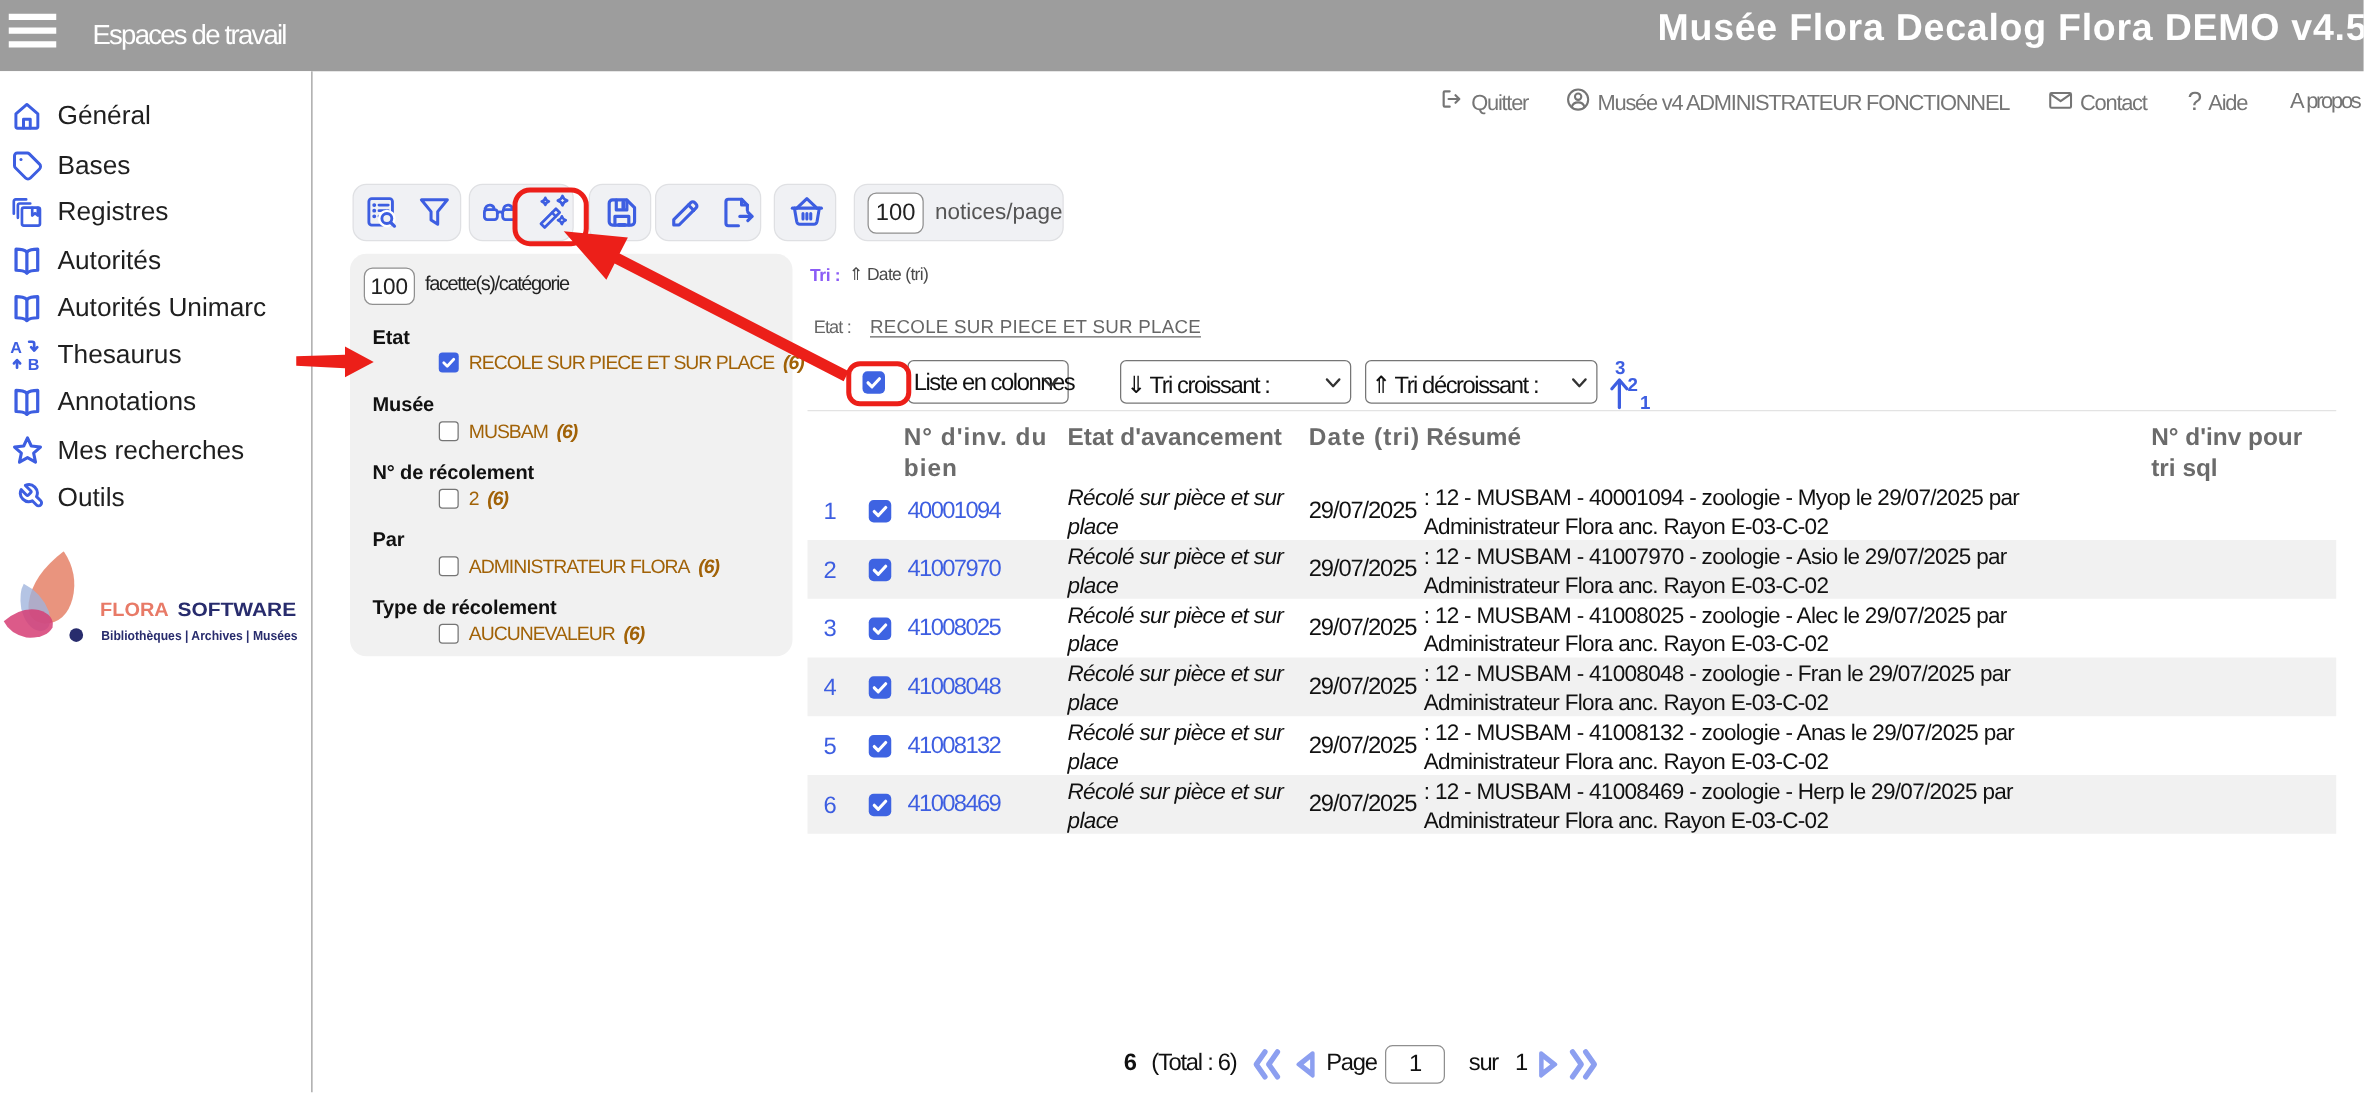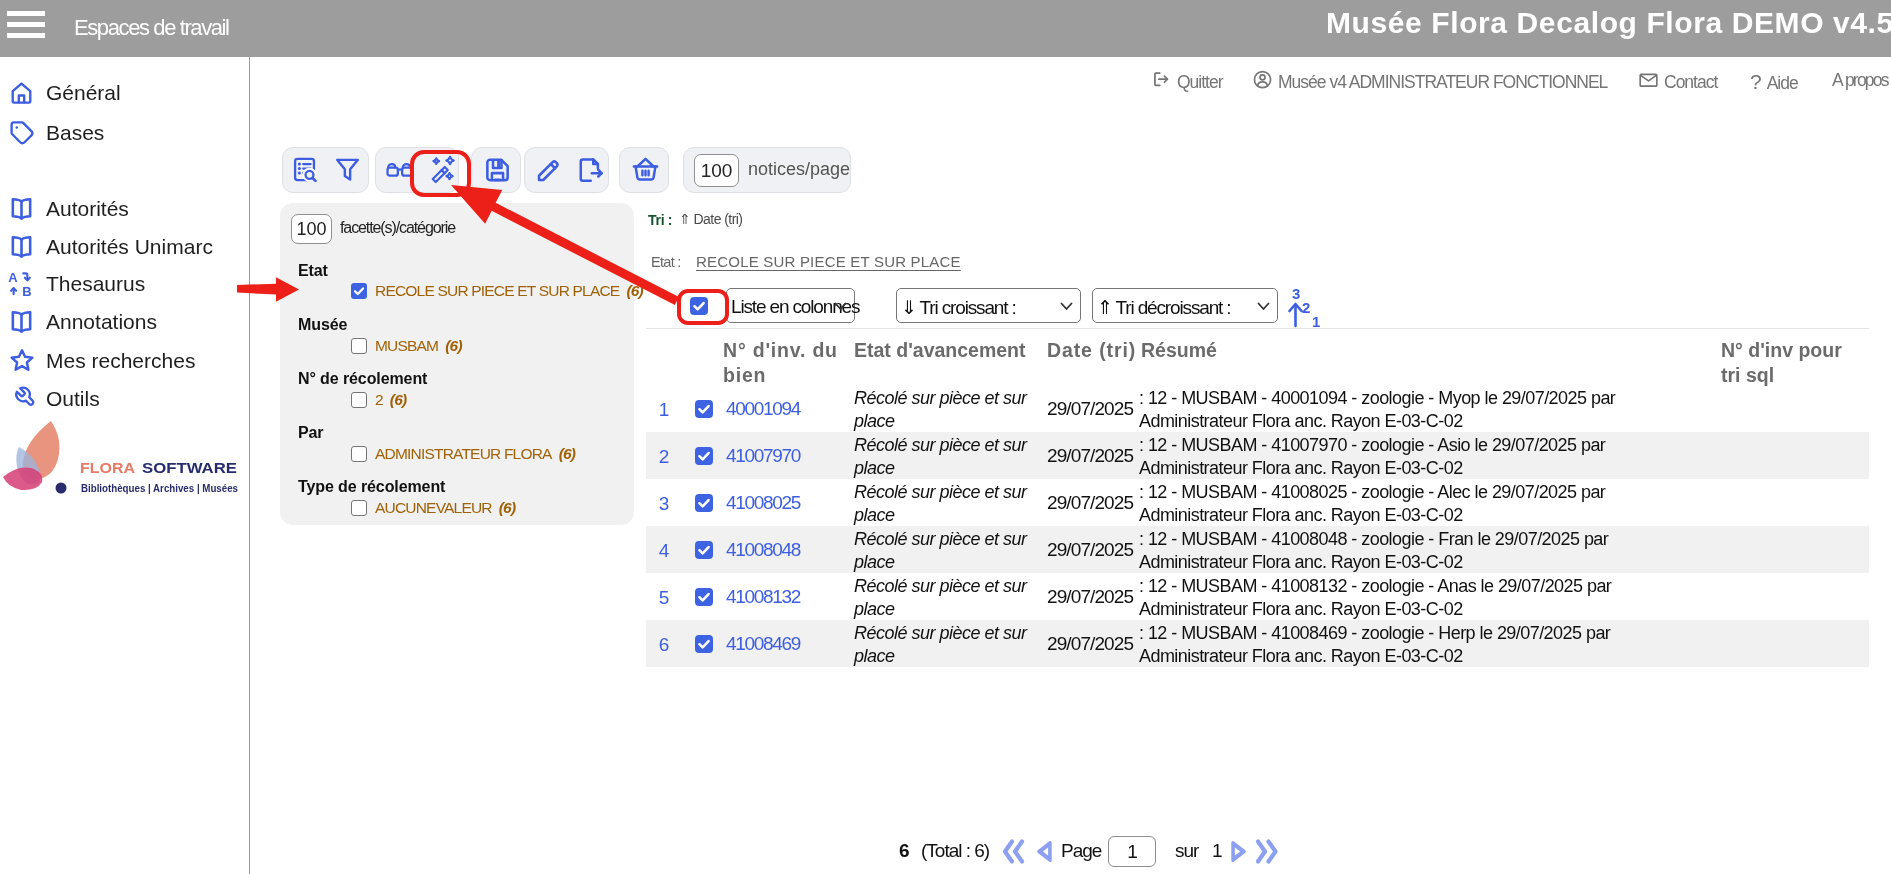--- a/index.html
+++ b/index.html
@@ -45,21 +45,21 @@
 .fline .cnt { font-weight:bold; font-style:italic; }
 
 
 .cb { display:inline-block; width:16px; height:16px; border:1px solid #757575; border-radius:3px; background:#fff; vertical-align:-3px; margin-right:8px; }
 .cbc { display:inline-block; width:16px; height:16px; border-radius:3px; background:#3e63e2; vertical-align:-3px; margin-right:8px; position:relative; }
 .cbc svg { position:absolute; left:1px; top:1px; }
 
 
 #triline { position:absolute; left:648px; top:212px; font-size:14px; letter-spacing:-0.3px; color:#3c3c3c; }
 #triline2 { position:absolute; left:679px; top:211px; font-size:14px; letter-spacing:-0.55px; color:#4a4a4a; }
-#triline b { color:#14532d; }
+#triline b { color:#8b5cf6; }
 #etatline { position:absolute; left:651px; top:254px; font-size:14.5px; letter-spacing:-0.7px; color:#666; }
 #etatlink { position:absolute; left:696px; top:253px; font-size:15px; letter-spacing:0.2px; color:#666; text-decoration:underline; text-underline-offset:3px; }
 
 
 .sel { position:absolute; top:288px; height:35px; letter-spacing:-1.15px; background:#fff; border:1px solid #767676; border-radius:5px; font-size:19px; color:#111; }
 .sel .stxt { position:absolute; left:4px; top:7px; white-space:nowrap; }
 .sel svg.chev { position:absolute; right:7px; top:13px; }
 
 
 #rtable { position:absolute; left:646px; top:328px; width:1223px; }
@@ -106,20 +106,29 @@
         </svg>
     <span class="mtxt">Général</span>
   </div>
   <div class="mitem" style="top:56px">
     <svg width="27" height="27" viewBox="0 0 24 24" fill="none" stroke="#3d5ee1" stroke-width="2.1" stroke-linecap="round" stroke-linejoin="round">
           <path d="M12.3 2.6 H5.2 C4.1 2.6 3.2 3.5 3.2 4.6 V11.7 C3.2 12.23 3.41 12.74 3.79 13.11 L11.09 20.41 C12.03 21.35 13.57 21.35 14.51 20.41 L21.01 13.91 C21.95 12.97 21.95 11.43 21.01 10.49 L13.71 3.19 C13.34 2.81 12.83 2.6 12.3 2.6 Z"></path>
           <circle cx="7.8" cy="7.2" r="1.1" fill="#3d5ee1" stroke="none"></circle>
         </svg>
     <span class="mtxt">Bases</span>
   </div>
+  <div class="mitem" style="top:93px">
+    <svg width="27" height="27" viewBox="0 0 24 24" fill="none" stroke="#3d5ee1" stroke-width="1.9" stroke-linecap="round" stroke-linejoin="round">
+          <path d="M2.7 12.9 V4.1 C2.7 3.3 3.3 2.7 4.1 2.7 H11.5"></path>
+          <path d="M5.6 15.8 V7 C5.6 6.2 6.2 5.6 7 5.6 H14.4"></path>
+          <rect x="8.5" y="8.5" width="12.8" height="12.8" rx="1.3"></rect>
+          <path d="M15.8 8.7 V14.2 L17.8 12.5 L19.8 14.2 V8.7"></path>
+        </svg>
+    <span class="mtxt">Registres</span>
+  </div>
   <div class="mitem" style="top:132px">
     <svg width="27" height="27" viewBox="0 0 24 24" fill="none" stroke="#3d5ee1" stroke-width="2.3" stroke-linecap="round" stroke-linejoin="round">
           <path d="M12 5.4 C10.2 3.9 7.7 3.4 4.3 3.4 V18.4 C7.7 18.4 10.2 18.9 12 20.4 C13.8 18.9 16.3 18.4 19.7 18.4 V3.4 C16.3 3.4 13.8 3.9 12 5.4 Z"></path>
           <path d="M12 5.4 V20.4"></path>
         </svg>
     <span class="mtxt">Autorités</span>
   </div>
   <div class="mitem" style="top:170px">
     <svg width="27" height="27" viewBox="0 0 24 24" fill="none" stroke="#3d5ee1" stroke-width="2.3" stroke-linecap="round" stroke-linejoin="round">
           <path d="M12 5.4 C10.2 3.9 7.7 3.4 4.3 3.4 V18.4 C7.7 18.4 10.2 18.9 12 20.4 C13.8 18.9 16.3 18.4 19.7 18.4 V3.4 C16.3 3.4 13.8 3.9 12 5.4 Z"></path>
@@ -152,21 +161,21 @@
           <path d="M12 2.8 L14.6 8.4 L20.9 9.1 L16.2 13.3 L17.5 19.5 L12 16.4 L6.5 19.5 L7.8 13.3 L3.1 9.1 L9.4 8.4 Z"></path>
         </svg>
     <span class="mtxt">Mes recherches</span>
   </div>
   <div class="mitem" style="top:322px">
     <svg width="27" height="27" viewBox="0 0 24 24" fill="none" stroke="#3d5ee1" stroke-width="2.1" stroke-linecap="round" stroke-linejoin="round">
           <path d="M9.3 6.3 a1 1 0 0 0 0 1.4 l1.6 1.6 a1 1 0 0 0 1.4 0 l3.77 -3.77 a6 6 0 0 1 -7.94 7.94 l-2.96 2.96 a2.1 2.1 0 0 1 -3 -3 l2.96 -2.96 a6 6 0 0 1 7.94 -7.94 z" transform="translate(24,0) scale(-1,1)"></path>
         </svg>
     <span class="mtxt">Outils</span>
   </div>
-  <div id="logo" style="position:absolute;left:0;top:364px;width:250px;height:90px">
+  <div id="logo" style="position:absolute;left:0;top:384px;width:250px;height:90px">
     <svg width="250" height="90" viewBox="0 0 250 90">
       <path d="M51 0 Q63 18 58 38 Q53 57 36 58 Q21 56 23 41 Q26 19 51 0 Z" fill="#e88e77" opacity="0.95"></path>
       <path d="M19 26 Q33 33 39 48 Q43 63 32 64 Q21 62 17 46 Q15 33 19 26 Z" fill="#9fb4dc" opacity="0.78"></path>
       <path d="M3 56 Q17 44 31 47 Q44 51 42 61 Q37 70 21 69 Q8 66 3 56 Z" fill="#d63d74" opacity="0.85"></path>
       <circle cx="61" cy="67" r="5.5" fill="#282c6d"></circle>
       <text x="80" y="52" font-size="15.5" font-weight="bold" font-family="Liberation Sans, sans-serif" fill="#e87a67" textLength="55" lengthAdjust="spacingAndGlyphs">FLORA</text>
       <text x="142" y="52" font-size="15.5" font-weight="bold" font-family="Liberation Sans, sans-serif" fill="#282c6d" textLength="95" lengthAdjust="spacingAndGlyphs">SOFTWARE</text>
       <text x="81" y="71" font-size="10.5" font-weight="bold" fill="#282c6d" font-family="Liberation Sans, sans-serif" textLength="157" lengthAdjust="spacingAndGlyphs">Bibliothèques | Archives | Musées</text>
     </svg>
   </div>

